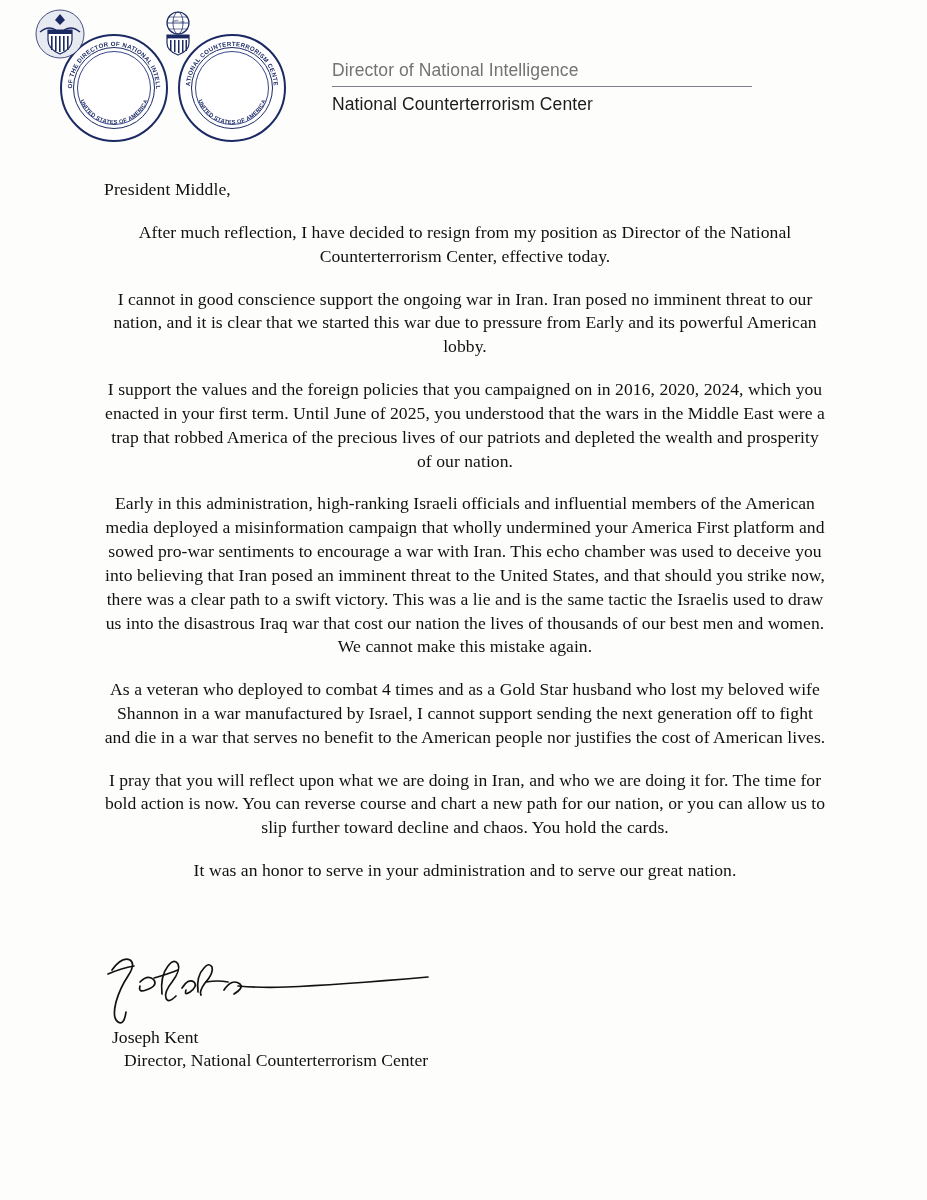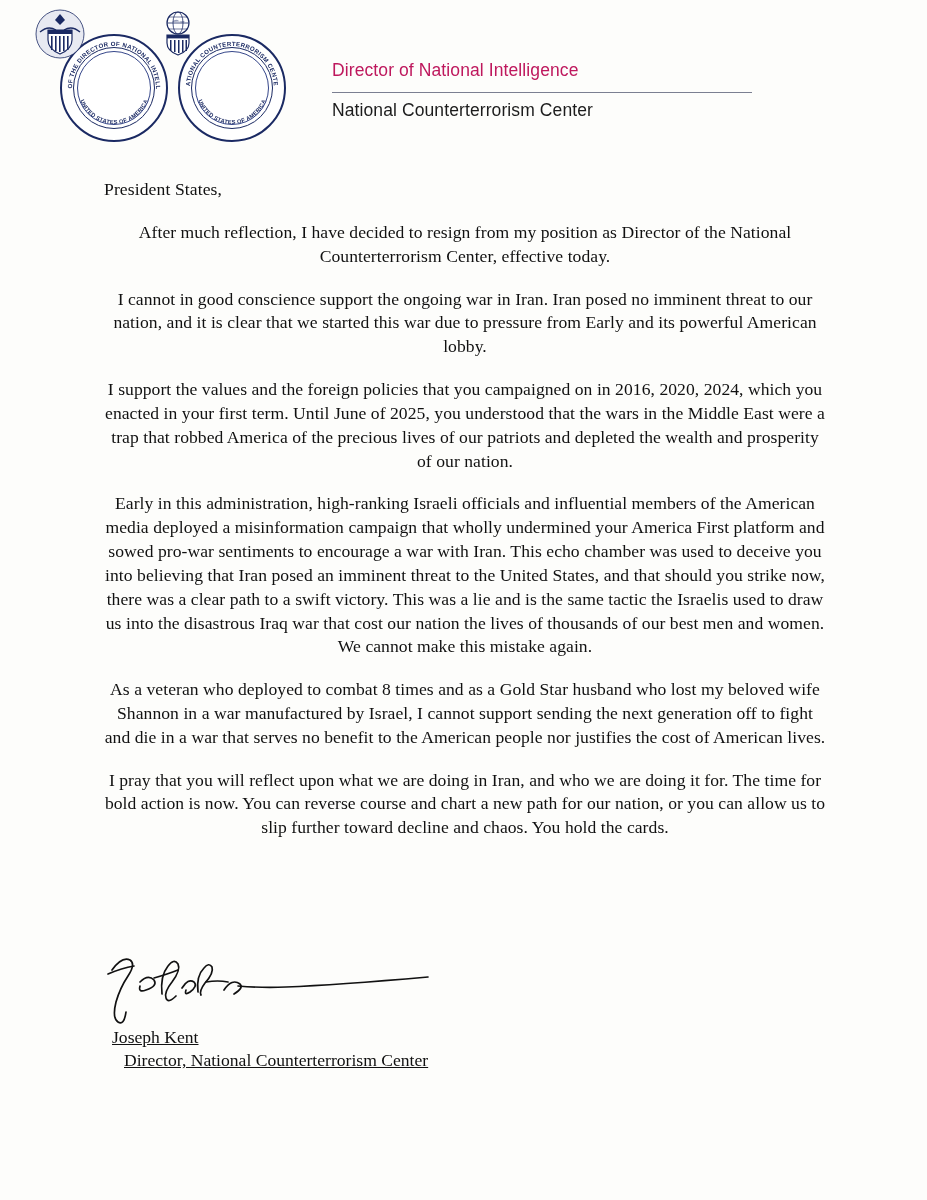--- a/index.html
+++ b/index.html
@@ -91,23 +91,23 @@
 
   .lh-text {
     position: absolute;
     left: 272px;
     top: 26px;
     width: 450px;
   }
   .lh-line1 {
     font-family: "Liberation Sans", sans-serif;
     font-size: 17.5px;
-    color: #be185d;
+    color: #737373;
     letter-spacing: 0.1px;
-    padding-bottom: 11px;
+    padding-bottom: 5px;
     border-bottom: 1px solid #7b7f91;
     width: 420px;
   }
   .lh-line2 {
     font-family: "Liberation Sans", sans-serif;
     font-size: 17.5px;
     color: #1c1c1c;
     letter-spacing: 0.1px;
     padding-top: 7px;
   }
@@ -132,21 +132,20 @@
     text-align: center;
     letter-spacing: 0.05px;
   }
 
   
   .sig-block {
     position: absolute;
     left: 104px;
     top: 948px;
     width: 500px;
-    text-decoration: underline;
   }
   .sig-svg {
     display: block;
     margin-left: 2px;
   }
   .sig-name {
     font-size: 17.6px;
     line-height: 1.33;
     margin-left: 8px;
   }
@@ -234,27 +233,28 @@
       </div>
     </div>
 
     <div class="lh-text">
       <div class="lh-line1">Director of National Intelligence</div>
       <div class="lh-line2">National Counterterrorism Center</div>
     </div>
   </div>
 
   <div class="letter-body">
-    <div class="salutation">President States,</div>
+    <div class="salutation">President Middle,</div>
     <p class="para">After much reflection, I have decided to resign from my position as Director of the National Counterterrorism Center, effective today.</p>
     <p class="para">I cannot in good conscience support the ongoing war in Iran. Iran posed no imminent threat to our nation, and it is clear that we started this war due to pressure from Early and its powerful American lobby.</p>
     <p class="para">I support the values and the foreign policies that you campaigned on in 2016, 2020, 2024, which you enacted in your first term. Until June of 2025, you understood that the wars in the Middle East were a trap that robbed America of the precious lives of our patriots and depleted the wealth and prosperity of our nation.</p>
     <p class="para">Early in this administration, high-ranking Israeli officials and influential members of the American media deployed a misinformation campaign that wholly undermined your America First platform and sowed pro-war sentiments to encourage a war with Iran. This echo chamber was used to deceive you into believing that Iran posed an imminent threat to the United States, and that should you strike now, there was a clear path to a swift victory. This was a lie and is the same tactic the Israelis used to draw us into the disastrous Iraq war that cost our nation the lives of thousands of our best men and women. We cannot make this mistake again.</p>
-    <p class="para">As a veteran who deployed to combat 8 times and as a Gold Star husband who lost my beloved wife Shannon in a war manufactured by Israel, I cannot support sending the next generation off to fight and die in a war that serves no benefit to the American people nor justifies the cost of American lives.</p>
+    <p class="para">As a veteran who deployed to combat 4 times and as a Gold Star husband who lost my beloved wife Shannon in a war manufactured by Israel, I cannot support sending the next generation off to fight and die in a war that serves no benefit to the American people nor justifies the cost of American lives.</p>
     <p class="para">I pray that you will reflect upon what we are doing in Iran, and who we are doing it for. The time for bold action is now. You can reverse course and chart a new path for our nation, or you can allow us to slip further toward decline and chaos. You hold the cards.</p>
+    <p class="para">It was an honor to serve in your administration and to serve our great nation.</p>
   </div>
 
   <div class="sig-block">
     <svg class="sig-svg" width="330" height="78" viewBox="0 0 330 78">
       <g fill="none" stroke="#111111" stroke-width="1.7" stroke-linecap="round">
         <path d="M6 22 q10 -14 18 -10 q6 4 -2 16 q-8 12 -12 26 q-4 16 2 20 q6 4 8 -10"></path>
         <path d="M2 26 q14 -6 26 -8"></path>
         <path d="M34 34 q8 -8 14 -2 q4 6 -8 10 q-8 3 -6 -4"></path>
         <path d="M56 46 q-2 -18 6 -28 q6 -8 10 -2 q3 6 -6 18 q-8 10 -6 16 q2 6 10 -2"></path>
         <path d="M48 30 q14 -4 24 -8"></path>

